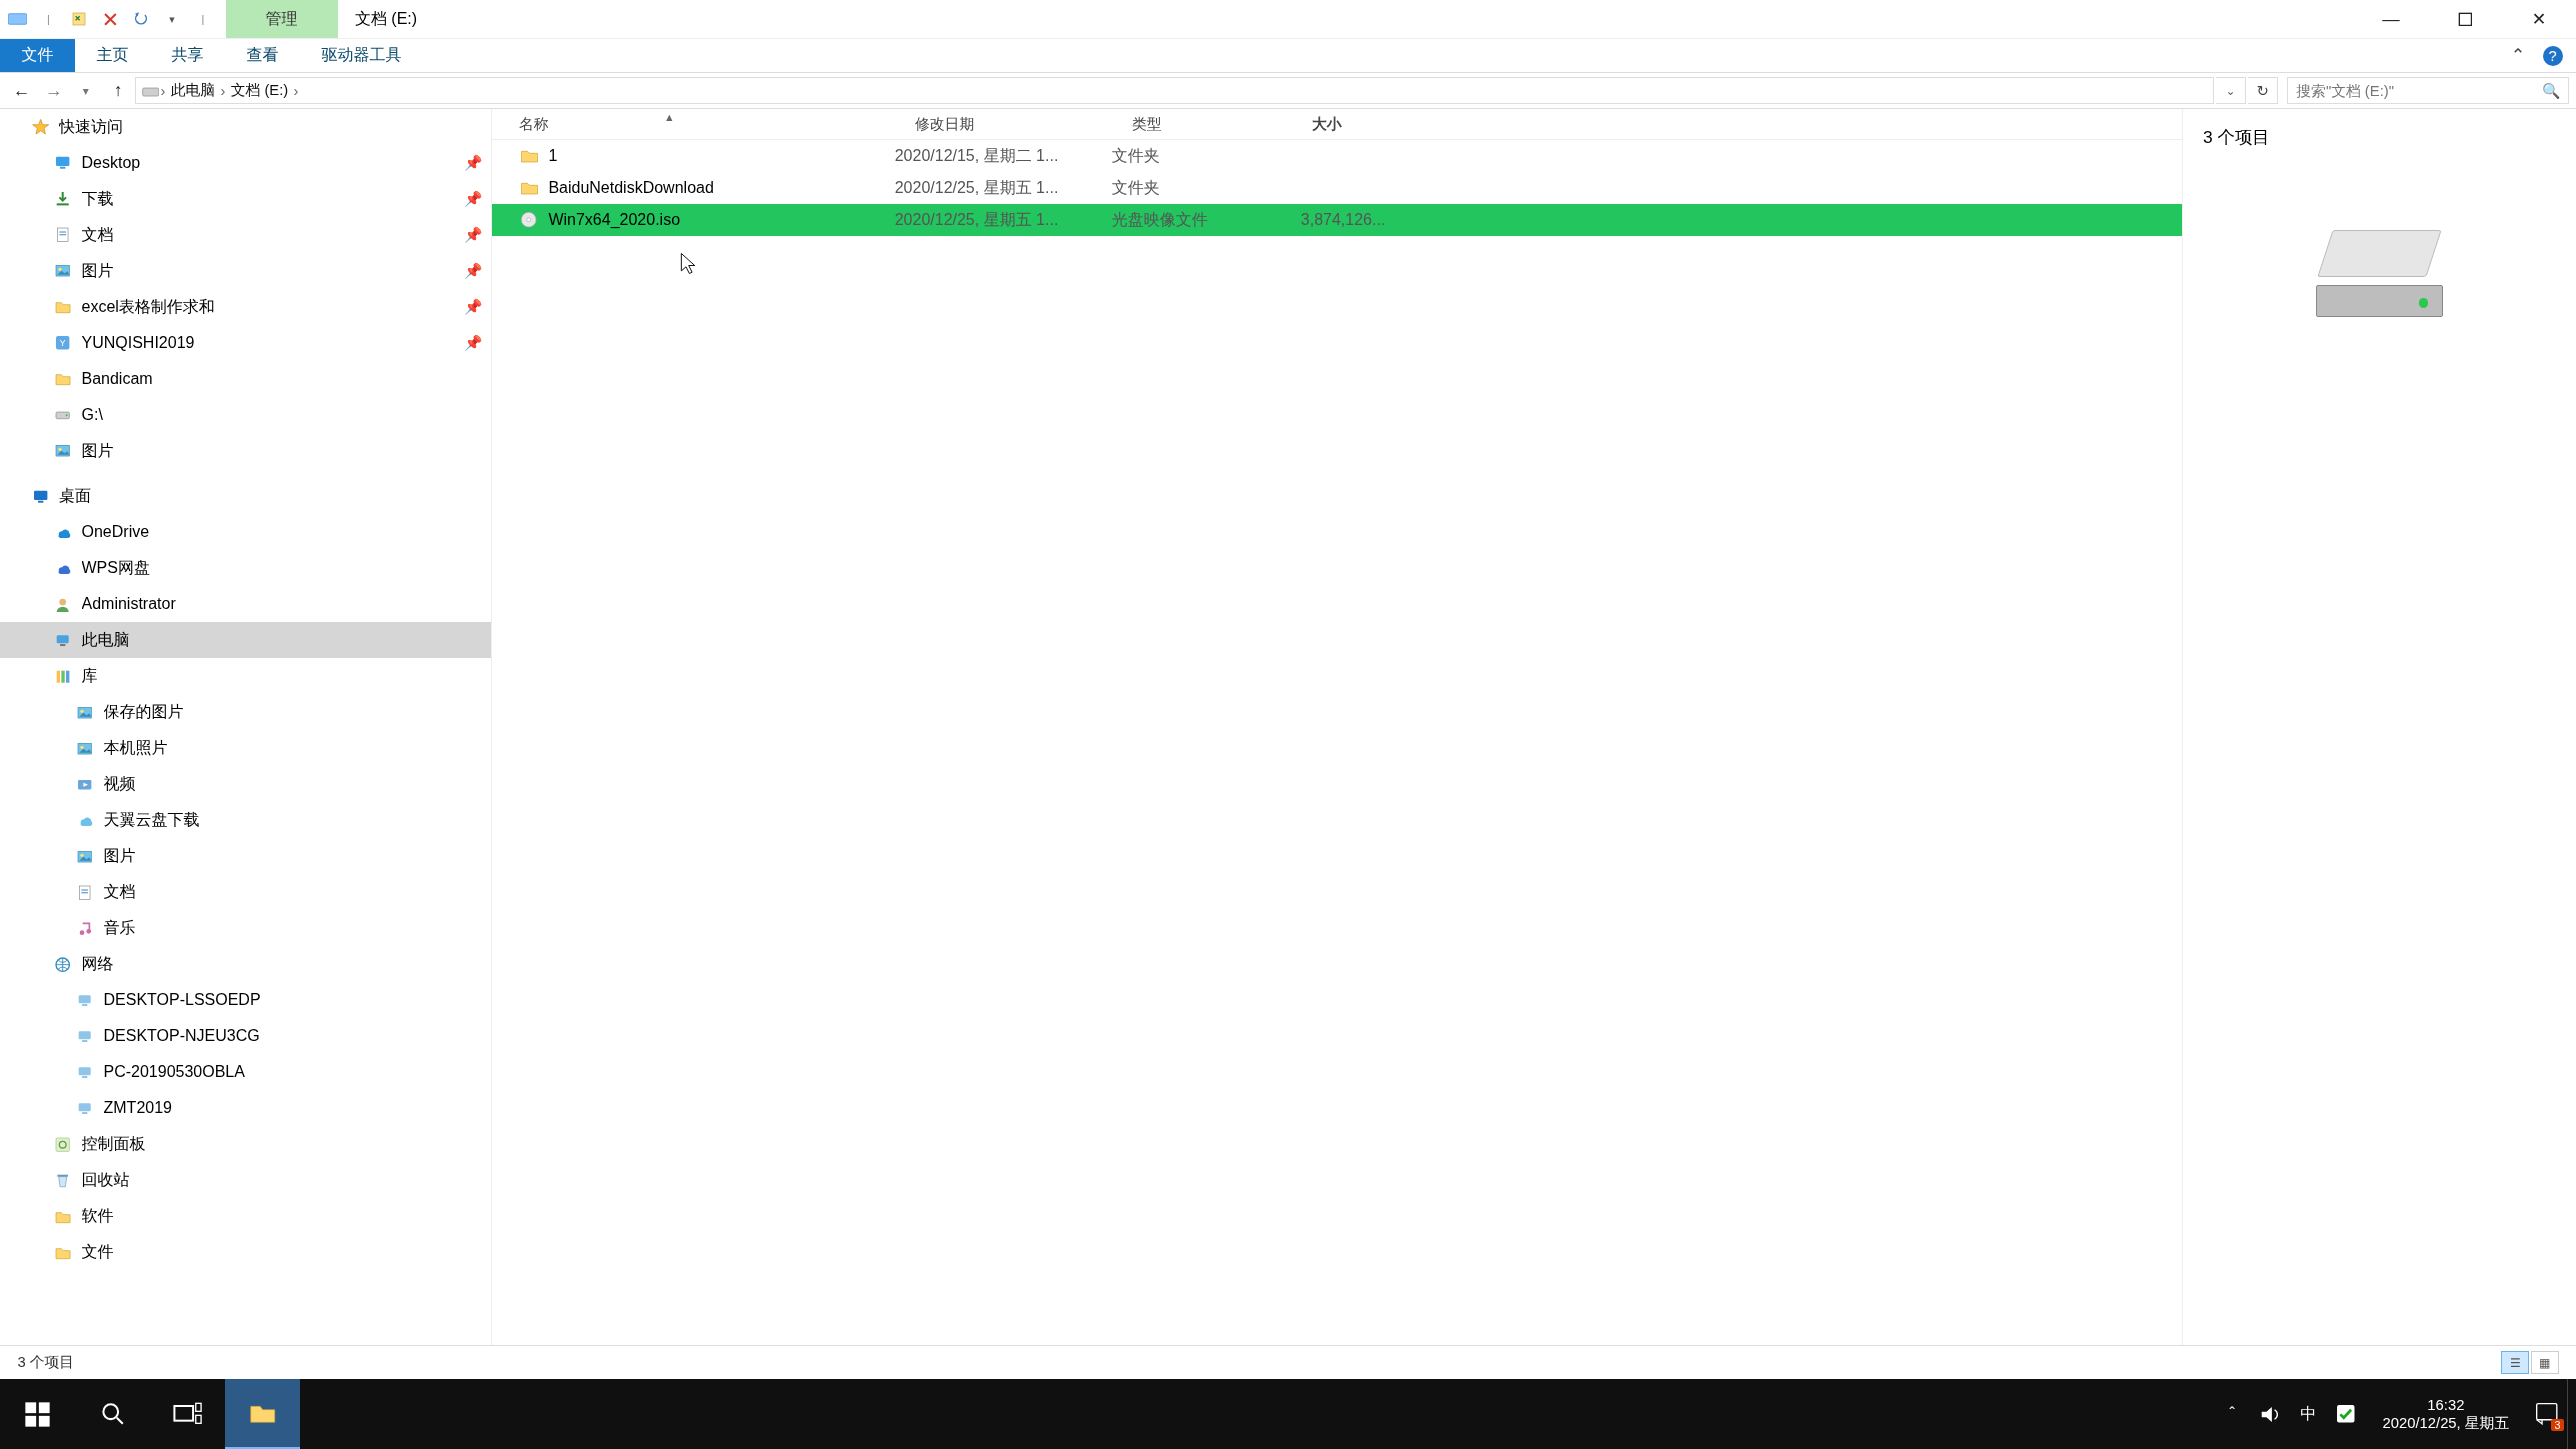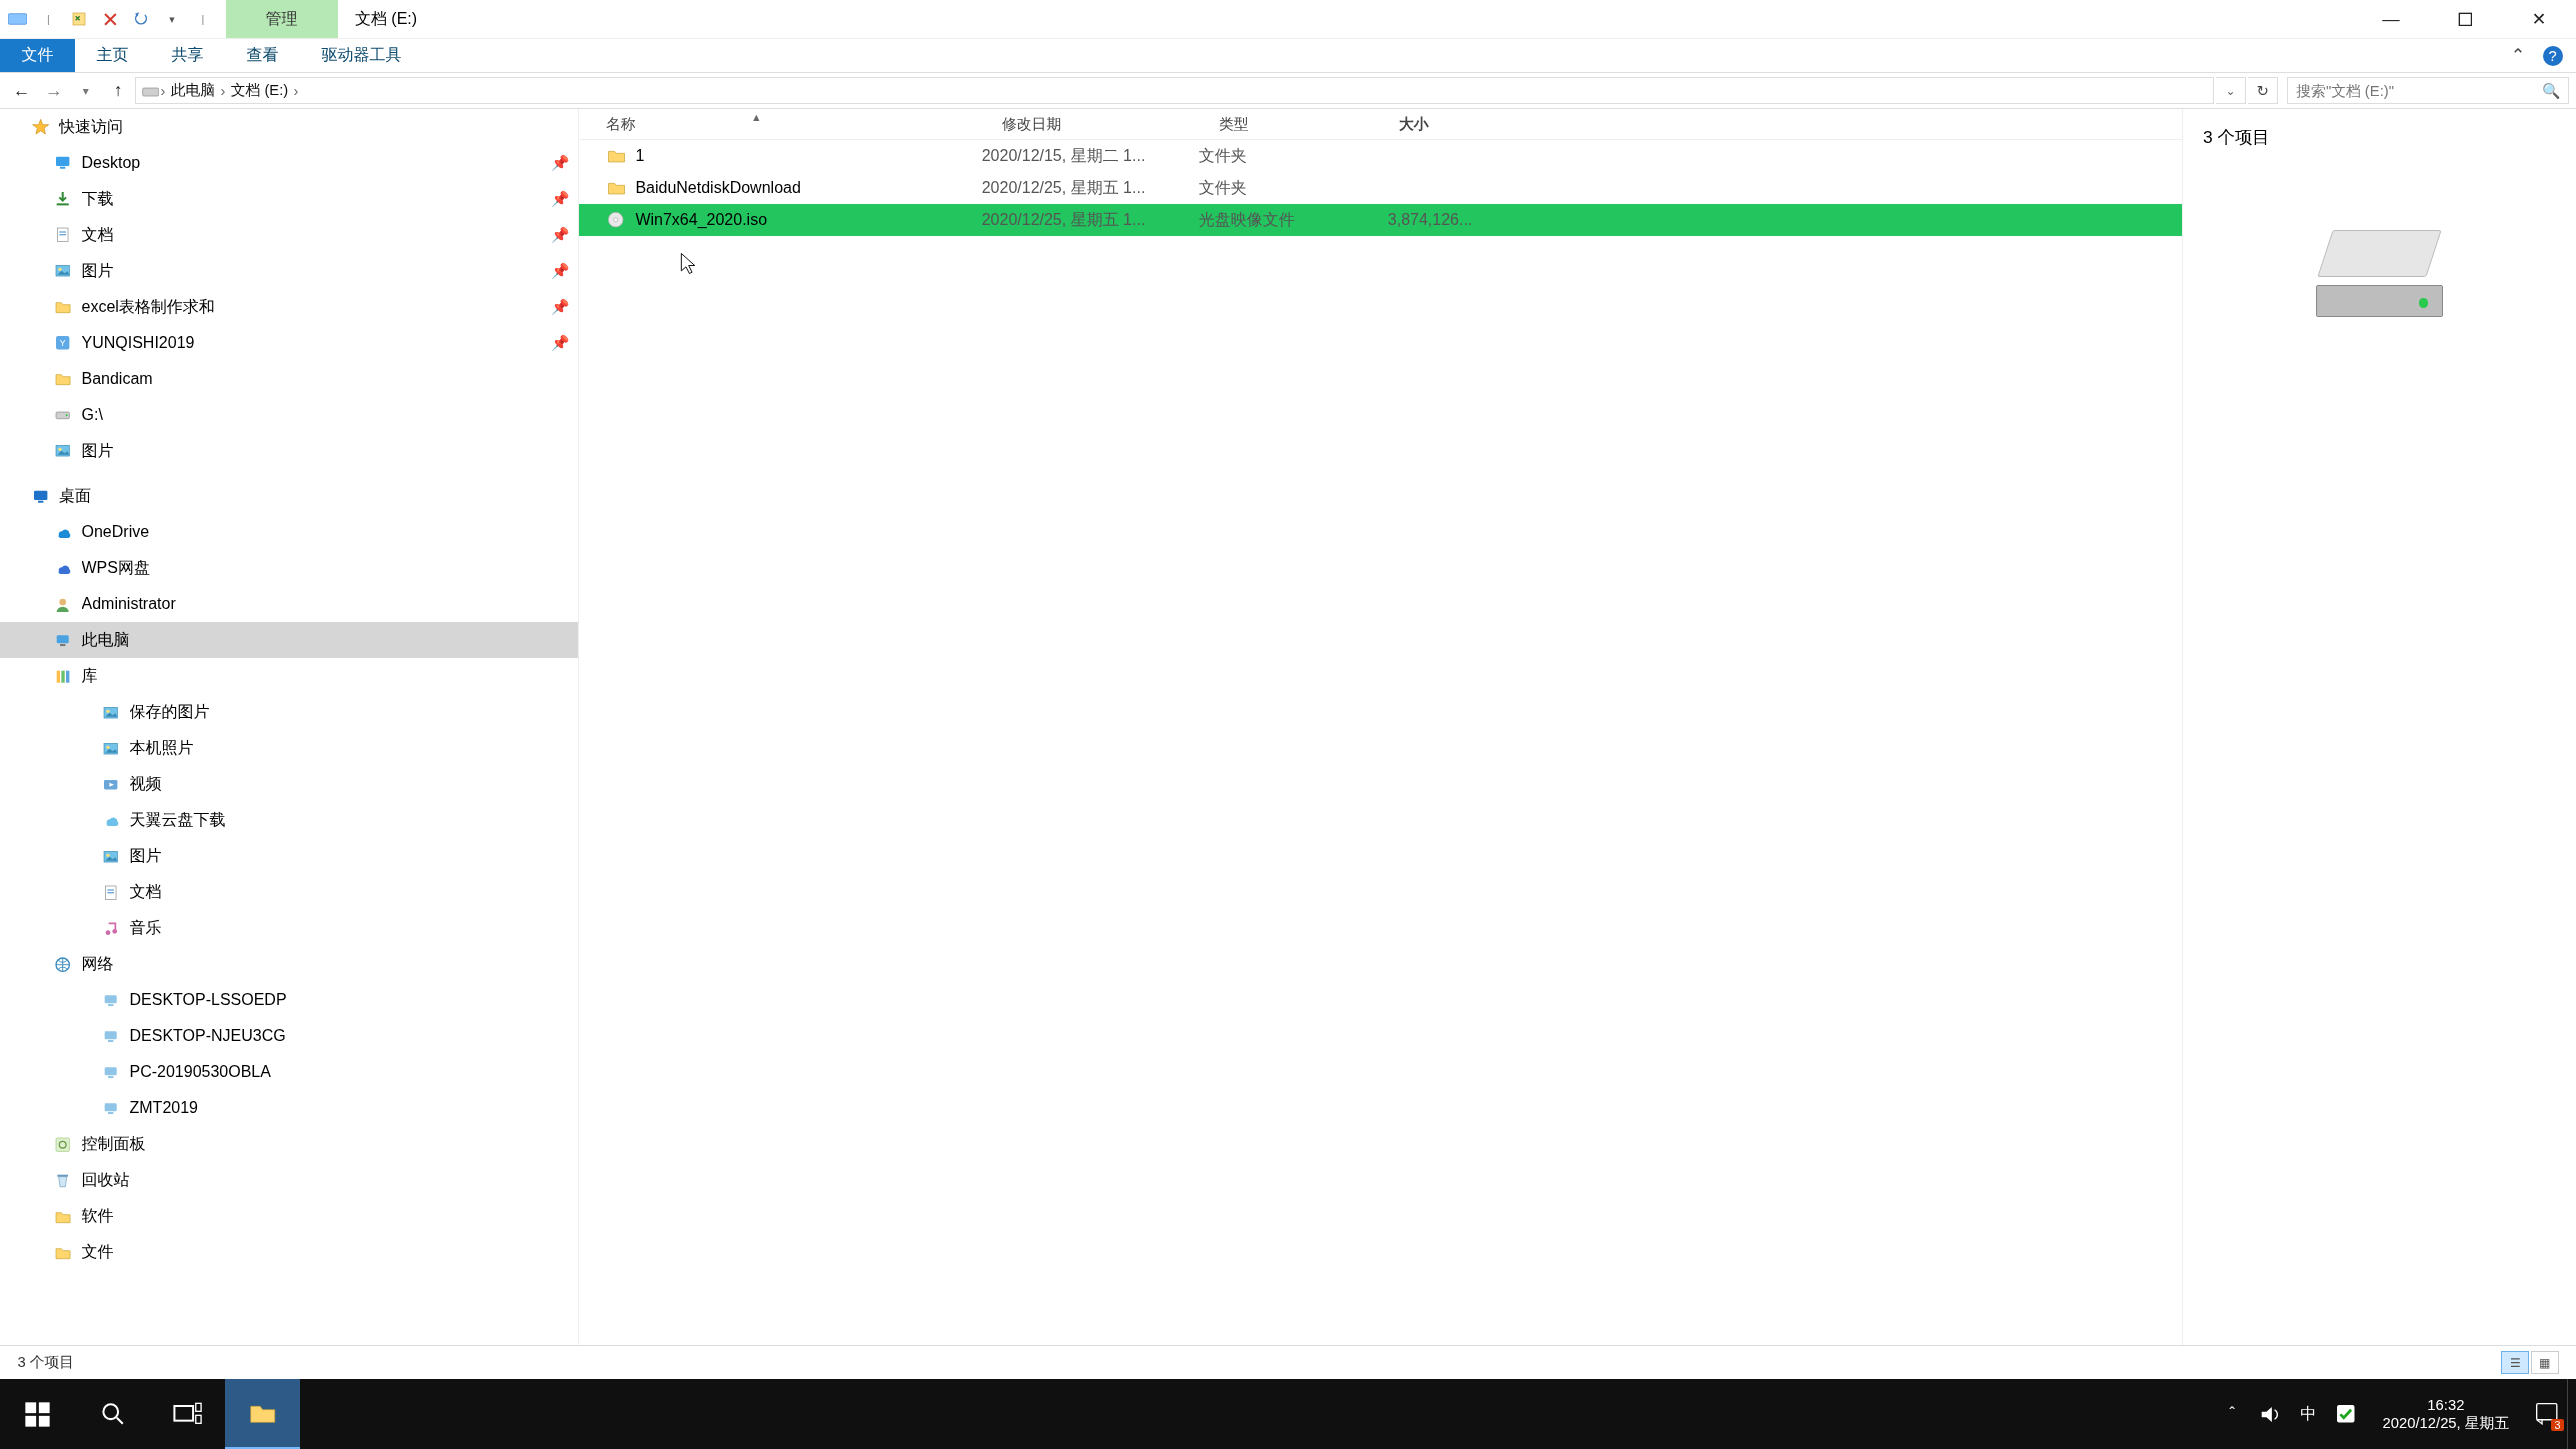--- a/index.html
+++ b/index.html
@@ -33,29 +33,29 @@
 .addrbar .bc-dropdown { width: 29.5px; height: 27px; border: 0.7px solid #ddd; border-left: none; display: flex; align-items: center; justify-content: center; color: #666; font-size: 12px; cursor: default; }
 .addrbar .refresh { width: 29.5px; height: 27px; border: 0.7px solid #ddd; border-left: none; display: flex; align-items: center; justify-content: center; color: #444; font-size: 14.8px; cursor: default; }
 .addrbar .search { width: 282px; height: 27px; border: 0.7px solid #ddd; margin-left: 6.7px; display: flex; align-items: center; padding: 0 8px; position: relative; }
 .addrbar .search input { border: none; outline: none; flex: 1; font-size: 14.8px; color: #444; background: transparent; }
 .addrbar .search .search-go { color: #666; font-size: 14.8px; }
 
 
 .main { display: flex; height: calc(1449px - 39px - 34px - 36px - 34px - 70px); } 
 
 
-.tree { width: 579px; border-right: 0.7px solid #eee; overflow: hidden; font-size: 16px; }
+.tree { width: 492px; border-right: 0.7px solid #eee; overflow: hidden; font-size: 16px; }
 .tree-item { height: 36px; display: flex; align-items: center; gap: 8px; padding-right: 8px; cursor: default; }
 .tree-item.selected { background: #d6d6d6; }
 .tree-item .ico { width: 21.5px; height: 21.5px; display: flex; align-items: center; justify-content: center; }
 .tree-item .label { flex: 1; white-space: nowrap; overflow: hidden; text-overflow: ellipsis; }
 .tree-item .pin { color: #8a8a8a; font-size: 14.8px; }
 .indent-0 { padding-left: 29.5px; }
 .indent-1 { padding-left: 52px; }
-.indent-2 { padding-left: 100px; }
+.indent-2 { padding-left: 74px; }
 .tree-gap { height: 9.4px; }
 
 
 .list-area { flex: 1; display: flex; flex-direction: column; border-right: 0.7px solid #eee; }
 .list-header { height: 31px; display: flex; align-items: center; border-bottom: 0.7px solid #eee; font-size: 14.8px; color: #444; }
 .list-header .col { padding-left: 27px; cursor: default; }
 .col-name { width: 396px; position: relative; }
 .col-date { width: 217px; }
 .col-type { width: 180px; }
 .col-size { width: 107px; text-align: left; font-weight: bold; }

